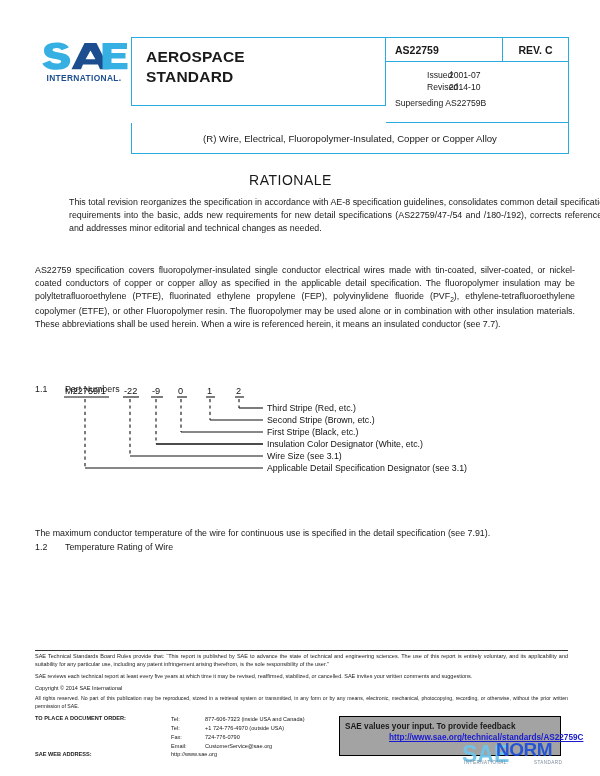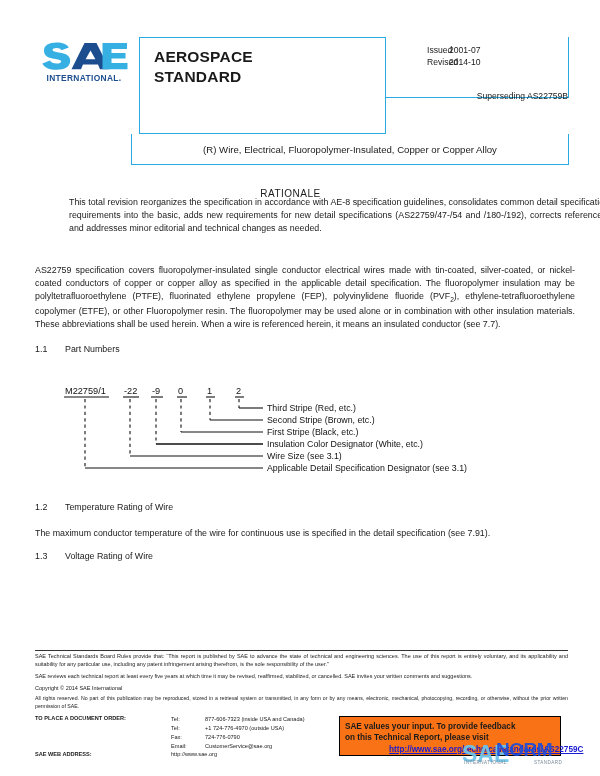--- a/index.html
+++ b/index.html
@@ -12,23 +12,23 @@
     position: relative;
     overflow: hidden;
   }
   .page { position: relative; width: 600px; height: 776px; padding: 0; }
 
   
   .hdr { position: absolute; left: 131px; top: 37px; width: 438px; }
   .hdr-row { display: flex; }
   .hdr-cell { border: 1.5px solid #29abe2; }
   .hdr-left {
-    width: 255px; height: 97px;
+    width: 255px; height: 69px;
     padding: 9px 16px 0 14px;
-    display: flex; flex-direction: column; margin-left: 8px;
+    display: flex; flex-direction: column;
   }
   .hdr-title-line {
     font-size: 15.5px; font-weight: bold; line-height: 1.28;
     letter-spacing: 0.2px;
   }
   .hdr-right { width: 183px; }
   .hdr-num-row { display: flex; }
   .hdr-num {
     width: 117px; height: 25px; border: 1.5px solid #29abe2;
     border-left: none;
@@ -43,52 +43,52 @@
   }
   .hdr-dates {
     width: 183px; height: 61px; border: 1.5px solid #29abe2;
     border-left: none; border-top: none;
     padding: 7px 0 0 9px;
     font-size: 8.6px; line-height: 1.45;
   }
   .dl { display: flex; }
   .dl-k { width: 54px; padding-left: 32px; }
   .dl-v { }
-  .sup { margin-top: 21px; text-align: right; }
+  .sup { margin-top: 3px; }
   .hdr-subject {
     width: 438px; height: 31px;
     border: 1.5px solid #29abe2; border-top: none;
     display: flex; align-items: center; justify-content: center;
     font-size: 9.6px;
   }
 
   
   .logo { position: absolute; left: 40px; top: 41px; width: 88px; }
   .logo-mark { width: 88px; height: 30px; display: block; }
   .logo-word {
     margin-top: 2px; text-align: center;
     font-size: 8.4px; font-weight: bold; letter-spacing: 0.35px;
     color: #1b4d8f;
   }
 
   
   .rationale-head {
-    position: absolute; left: 0; top: 188px; width: 581px;
-    text-align: center; font-size: 10px; letter-spacing: 0.5px;
+    position: absolute; left: 0; top: 172px; width: 581px;
+    text-align: center; font-size: 14px; letter-spacing: 0.5px;
   }
   .body-block { position: absolute; left: 35px; width: 540px; }
   .p {
     font-size: 8.85px; line-height: 1.47;
     text-align: justify;
   }
   .sec {
     font-size: 8.85px;
   }
   .sec-num { display: inline-block; width: 30px; }
-  .sec-num-sub { display: inline-block; width: 30px; }
+  .sec-num-sub { display: inline-block; width: 30px; margin-top: 40px; }
   sub { font-size: 75%; }
 
   
   .pn { position: absolute; left: 35px; top: 386px; width: 540px; height: 96px; }
   .pn svg { display: block; }
 
   
   .footer { position: absolute; left: 35px; top: 650px; width: 533px; }
   .foot-rule { border-top: 1px solid #333; width: 533px; }
   .foot-p {
@@ -102,21 +102,21 @@
   .c-label { position: absolute; left: 0; font-weight: bold; }
   .c-rows { position: absolute; left: 136px; top: 0; }
   .c-row { display: flex; line-height: 1.62; }
   .c-k { width: 34px; }
   .c-v { }
   .web-label { position: absolute; left: 0; bottom: 0; font-weight: bold; }
   .web-val { position: absolute; left: 136px; bottom: 0; }
 
   .fb-box {
     position: absolute; left: 339px; top: 716px; width: 222px; height: 40px;
-    border: 1.6px solid #000; background: #f97316;
+    border: 1.6px solid #000; background: #a3a3a3;
     padding: 4px 5px 0 5px;
     font-size: 8.2px; font-weight: bold; line-height: 1.38;
   }
   .fb-link { color: #1a1ad0; text-decoration: underline; font-weight: bold; padding-left: 44px; }
 
   
   .wm {
     position: absolute; left: 462px; top: 739px; width: 138px; height: 34px;
     pointer-events: none;
   }
@@ -155,20 +155,24 @@
     <div class="logo-word">INTERNATIONAL.</div>
   </div>
 
   <div class="hdr">
     <div class="hdr-row">
       <div class="hdr-cell hdr-left">
         <div class="hdr-title-line">AEROSPACE</div>
         <div class="hdr-title-line">STANDARD</div>
       </div>
       <div class="hdr-right">
+        <div class="hdr-num-row">
+          <div class="hdr-num">AS22759</div>
+          <div class="hdr-rev">REV. C</div>
+        </div>
         <div class="hdr-dates">
           <div class="dl">
             <span class="dl-k">Issued</span>
             <span class="dl-v">2001-07</span>
           </div>
           <div class="dl">
             <span class="dl-k">Revised</span>
             <span class="dl-v">2014-10</span>
           </div>
           <div class="sup">Superseding AS22759B</div>
@@ -243,23 +247,20 @@
     </svg>
   </div>
 
   <div class="body-block" style="top:502px;">
     <div class="sec"><span class="sec-num-sub">1.2</span><span>Temperature Rating of Wire</span></div>
   </div>
   <div class="body-block" style="top:527px;">
     <div class="p">The maximum conductor temperature of the wire for continuous use is specified in the detail specification (see 7.91).</div>
   </div>
 
-  <div class="body-block" style="top:551px;">
-    <div class="sec"><span class="sec-num-sub">1.3</span><span>Voltage Rating of Wire</span></div>
-  </div>
 
   <div class="footer">
     <div class="foot-rule"></div>
     <div class="foot-p">SAE Technical Standards Board Rules provide that: “This report is published by SAE to advance the state of technical and engineering sciences. The use of this report is entirely voluntary, and its applicability and suitability for any particular use, including any patent infringement arising therefrom, is the sole responsibility of the user.”</div>
     <div class="foot-p foot-p2">SAE reviews each technical report at least every five years at which time it may be revised, reaffirmed, stabilized, or cancelled. SAE invites your written comments and suggestions.</div>
     <div class="copy">Copyright © 2014 SAE International</div>
     <div class="rights">All rights reserved. No part of this publication may be reproduced, stored in a retrieval system or transmitted, in any form or by any means, electronic, mechanical, photocopying, recording, or otherwise, without the prior written permission of SAE.</div>
 
     <div class="contact">
       <div class="c-label">TO PLACE A DOCUMENT ORDER:</div>
@@ -281,21 +282,20 @@
           <span class="c-v">CustomerService@sae.org</span>
         </div>
       </div>
       <div class="web-label">SAE WEB ADDRESS:</div>
       <div class="web-val">http://www.sae.org</div>
     </div>
   </div>
 
   <div class="fb-box">
     <div>SAE values your input. To provide feedback</div>
-    <div>on this Technical Report, please visit</div>
     <a class="fb-link" href="#">http://www.sae.org/technical/standards/AS22759C</a>
   </div>
 
   <div class="wm">
     <div class="wm-sae">SAE</div>
     <div class="wm-text">NORM</div>
     <div class="wm-sub">INTERNATIONAL.</div>
     <div class="wm-sub2">STANDARD</div>
   </div>
 

